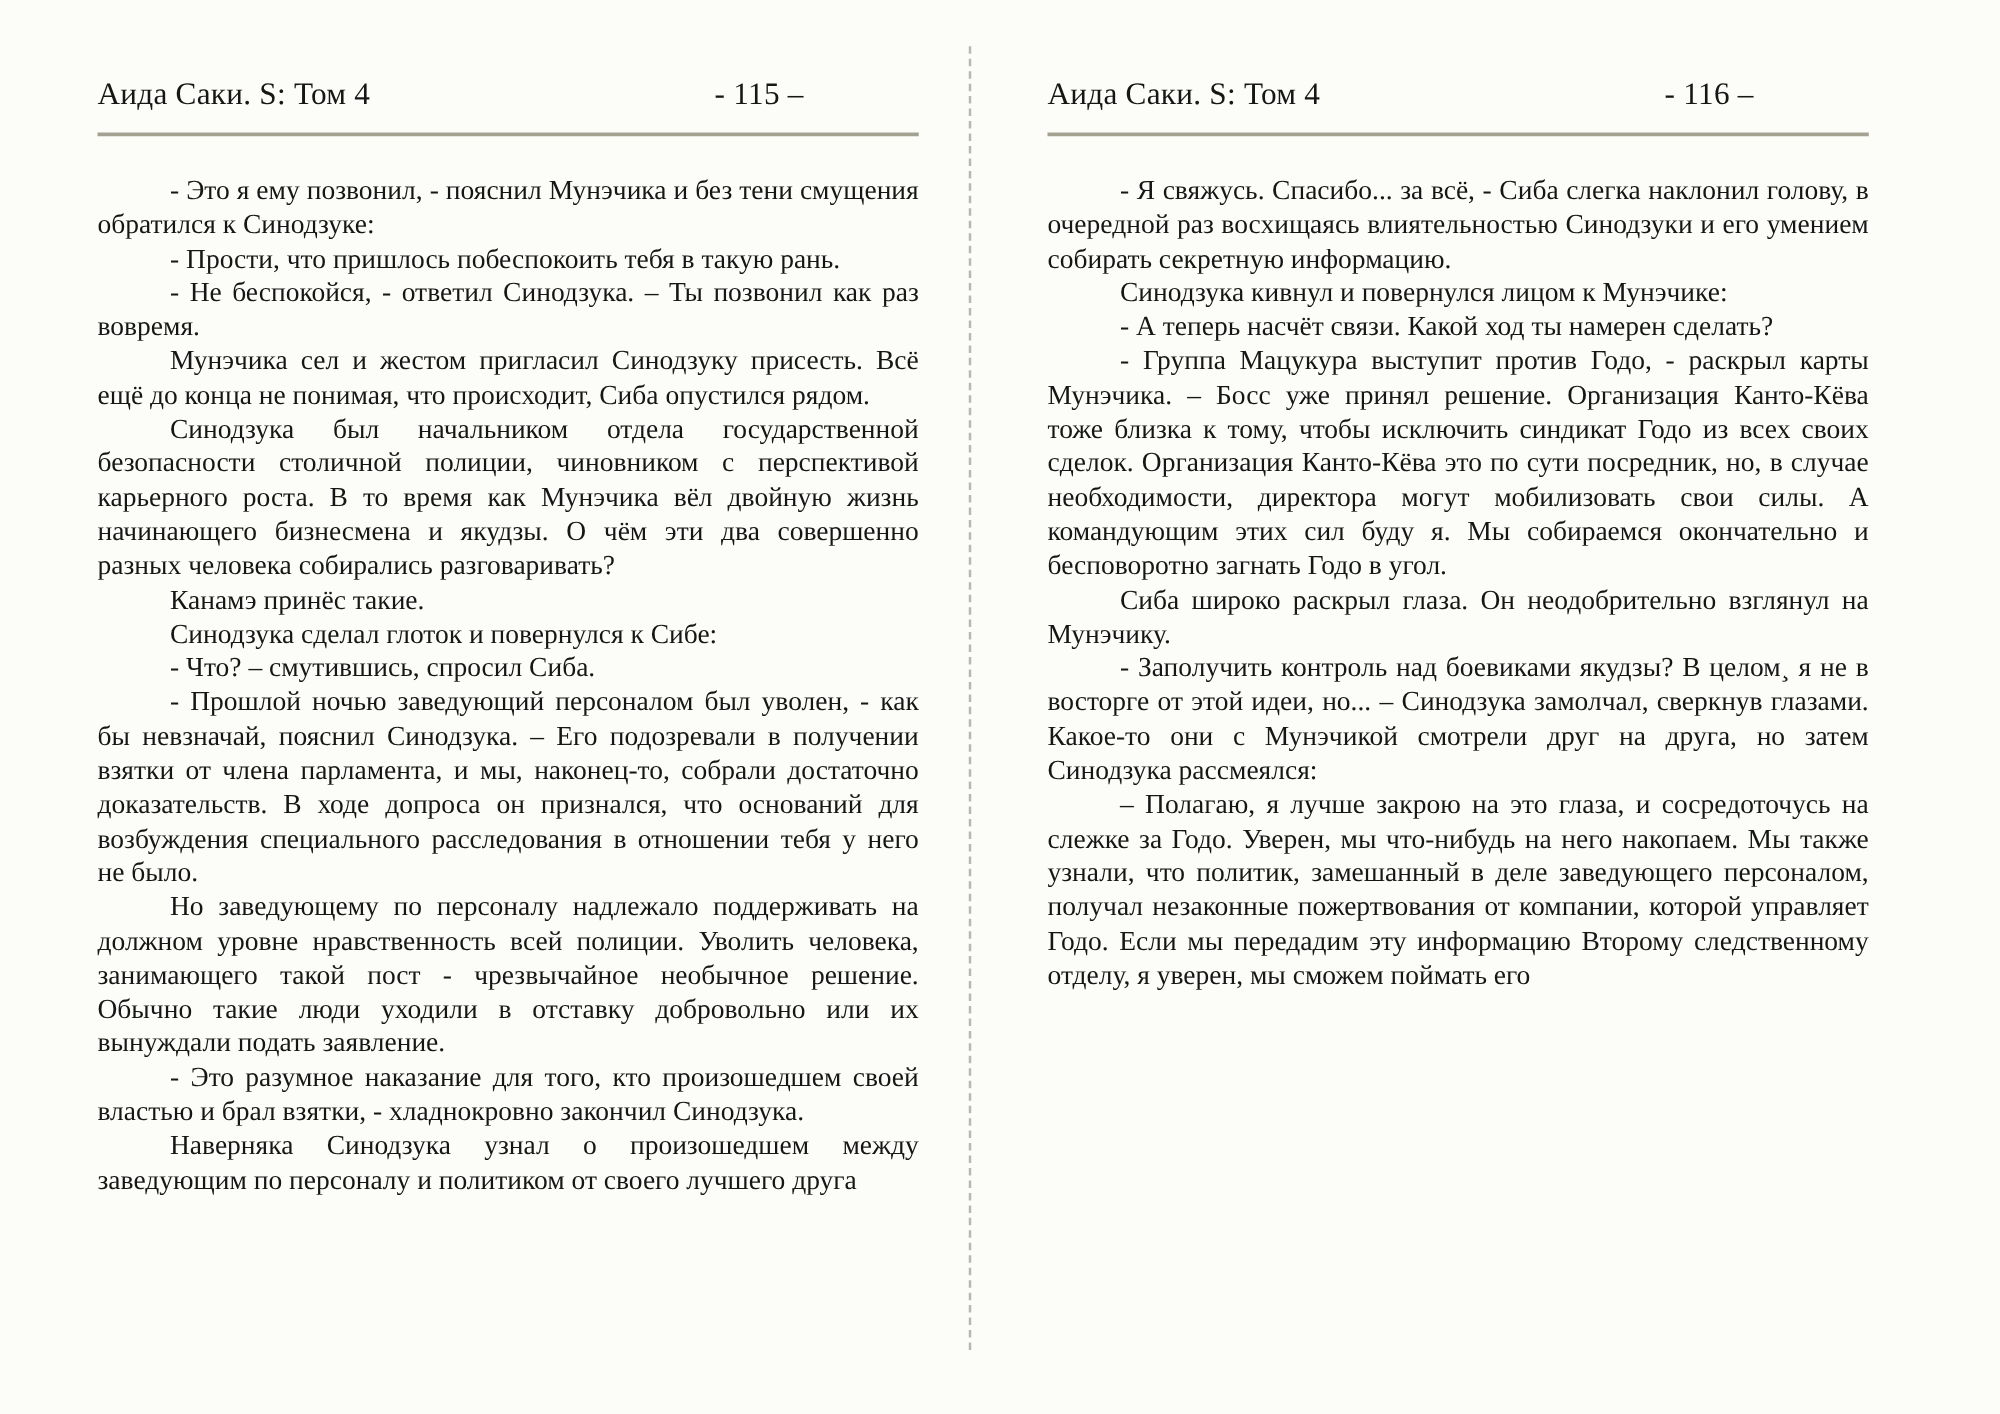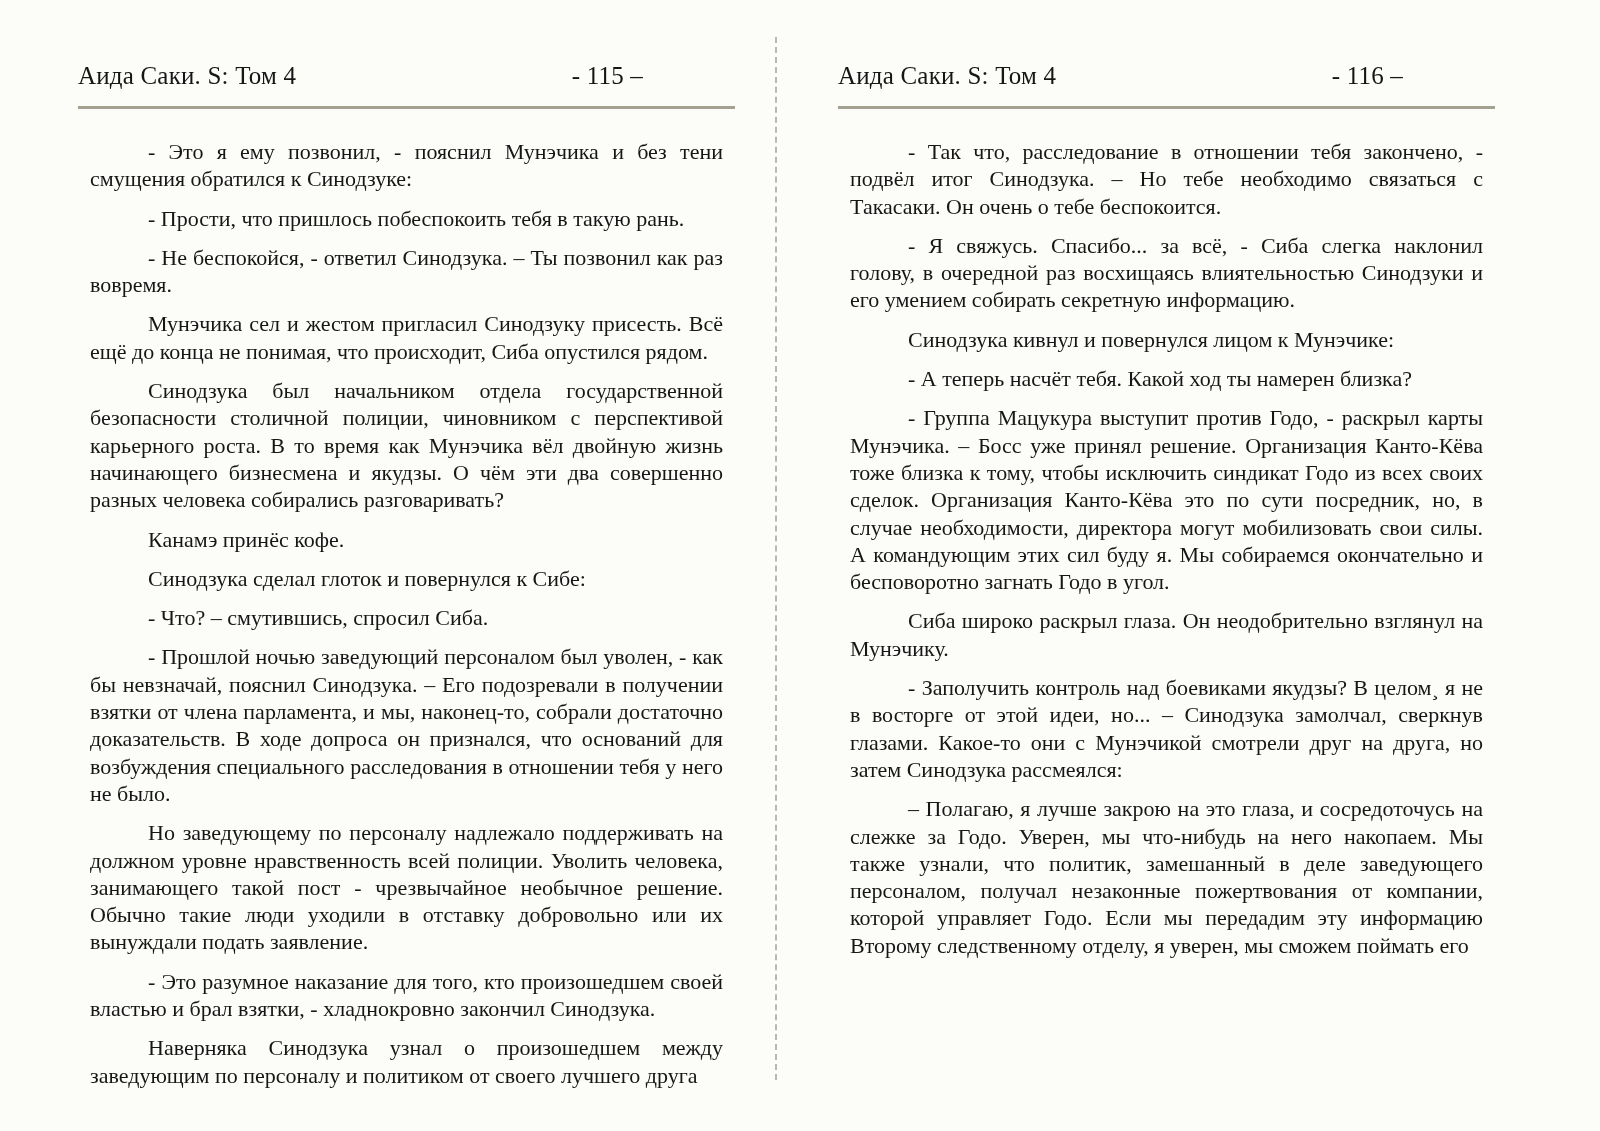--- a/index.html
+++ b/index.html
@@ -45,21 +45,21 @@
     background: #a3a291;
     border: none;
   }
   .page-body {
     margin-top: 29px;
     font-size: 22px;
     line-height: 27.3px;
     text-align: justify;
   }
   .para {
-    margin: 12px;
+    margin: 0;
   }
   .para.indent {
     text-indent: 58px;
   }
   .center-divider {
     position: absolute;
     left: 775px;
     top: 37px;
     height: 1043px;
     width: 0;
@@ -76,43 +76,42 @@
       <span class="running-title">Аида Саки. S: Том 4</span>
       <span class="page-number">- 115 –</span>
     </header>
     <div class="header-rule"></div>
     <main class="page-body">
         <p class="para indent">- Это я ему позвонил, - пояснил Мунэчика и без тени смущения обратился к Синодзуке:</p>
         <p class="para indent">- Прости, что пришлось побеспокоить тебя в такую рань.</p>
         <p class="para indent">- Не беспокойся, - ответил Синодзука. – Ты позвонил как раз вовремя.</p>
         <p class="para indent">Мунэчика сел и жестом пригласил Синодзуку присесть. Всё ещё до конца не понимая, что происходит, Сиба опустился рядом.</p>
         <p class="para indent">Синодзука был начальником отдела государственной безопасности столичной полиции, чиновником с перспективой карьерного роста. В то время как Мунэчика вёл двойную жизнь начинающего бизнесмена и якудзы. О чём эти два совершенно разных человека собирались разговаривать?</p>
-        <p class="para indent">Канамэ принёс кофе.</p>
+        <p class="para indent">Канамэ принёс такие.</p>
         <p class="para indent">Синодзука сделал глоток и повернулся к Сибе:</p>
         <p class="para indent">- Что? – смутившись, спросил Сиба.</p>
         <p class="para indent">- Прошлой ночью заведующий персоналом был уволен, - как бы невзначай, пояснил Синодзука. – Его подозревали в получении взятки от члена парламента, и мы, наконец-то, собрали достаточно доказательств. В ходе допроса он признался, что оснований для возбуждения специального расследования в отношении тебя у него не было.</p>
         <p class="para indent">Но заведующему по персоналу надлежало поддерживать на должном уровне нравственность всей полиции. Уволить человека, занимающего такой пост - чрезвычайное необычное решение. Обычно такие люди уходили в отставку добровольно или их вынуждали подать заявление.</p>
         <p class="para indent">- Это разумное наказание для того, кто произошедшем своей властью и брал взятки, - хладнокровно закончил Синодзука.</p>
         <p class="para indent">Наверняка Синодзука узнал о произошедшем между заведующим по персоналу и политиком от своего лучшего друга</p>
       </main>
   </section>
 
   <div class="center-divider"></div>
 
   <section class="page right">
     <header class="page-header">
       <span class="running-title">Аида Саки. S: Том 4</span>
       <span class="page-number">- 116 –</span>
     </header>
     <div class="header-rule"></div>
     <main class="page-body">
-        <p class="para indent">- Так что, расследование в отношении тебя закончено, - подвёл итог Синодзука. – Но тебе необходимо связаться с Такасаки. Он очень о тебе беспокоится.</p>
         <p class="para indent">- Я свяжусь. Спасибо... за всё, - Сиба слегка наклонил голову, в очередной раз восхищаясь влиятельностью Синодзуки и его умением собирать секретную информацию.</p>
         <p class="para indent">Синодзука кивнул и повернулся лицом к Мунэчике:</p>
-        <p class="para indent">- А теперь насчёт тебя. Какой ход ты намерен близка?</p>
+        <p class="para indent">- А теперь насчёт связи. Какой ход ты намерен сделать?</p>
         <p class="para indent">- Группа Мацукура выступит против Годо, - раскрыл карты Мунэчика. – Босс уже принял решение. Организация Канто-Кёва тоже близка к тому, чтобы исключить синдикат Годо из всех своих сделок. Организация Канто-Кёва это по сути посредник, но, в случае необходимости, директора могут мобилизовать свои силы. А командующим этих сил буду я. Мы собираемся окончательно и бесповоротно загнать Годо в угол.</p>
         <p class="para indent">Сиба широко раскрыл глаза. Он неодобрительно взглянул на Мунэчику.</p>
         <p class="para indent">- Заполучить контроль над боевиками якудзы? В целом¸ я не в восторге от этой идеи, но... – Синодзука замолчал, сверкнув глазами. Какое-то они с Мунэчикой смотрели друг на друга, но затем Синодзука рассмеялся:</p>
         <p class="para indent">– Полагаю, я лучше закрою на это глаза, и сосредоточусь на слежке за Годо.  Уверен, мы что-нибудь на него накопаем. Мы также узнали, что политик, замешанный в деле заведующего персоналом, получал незаконные пожертвования от компании, которой управляет Годо. Если мы передадим эту информацию Второму следственному отделу, я уверен, мы сможем поймать его</p>
       </main>
   </section>
 
 </div>
 
 </body></html>

